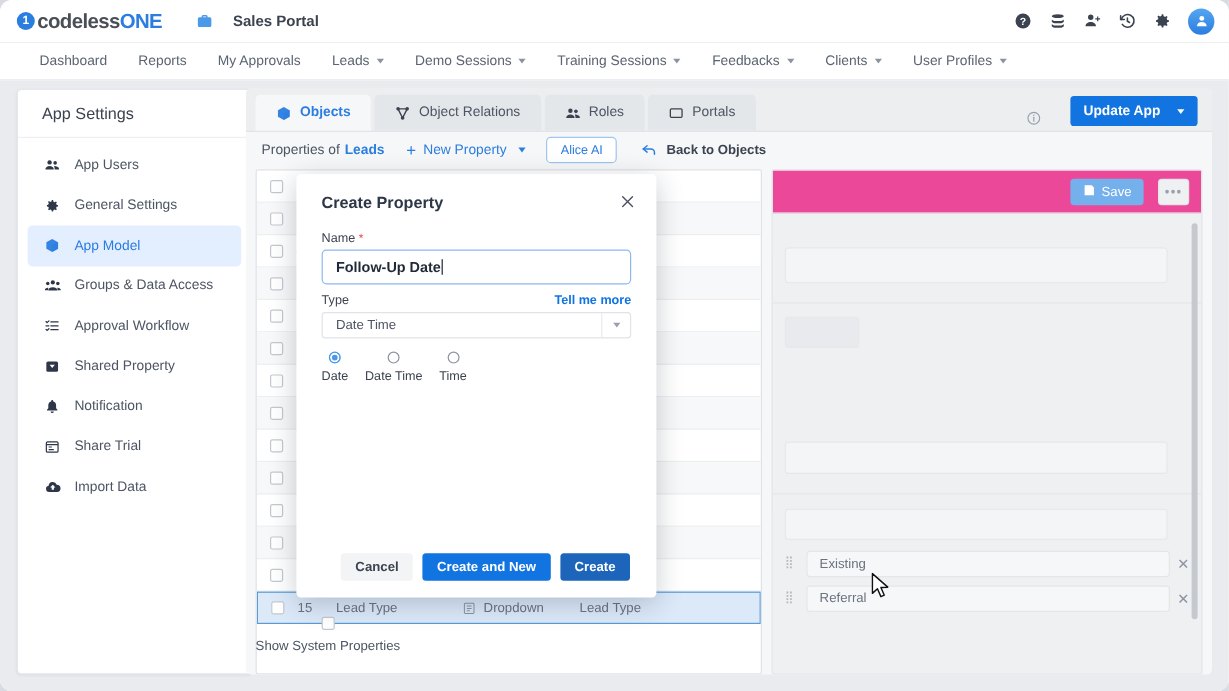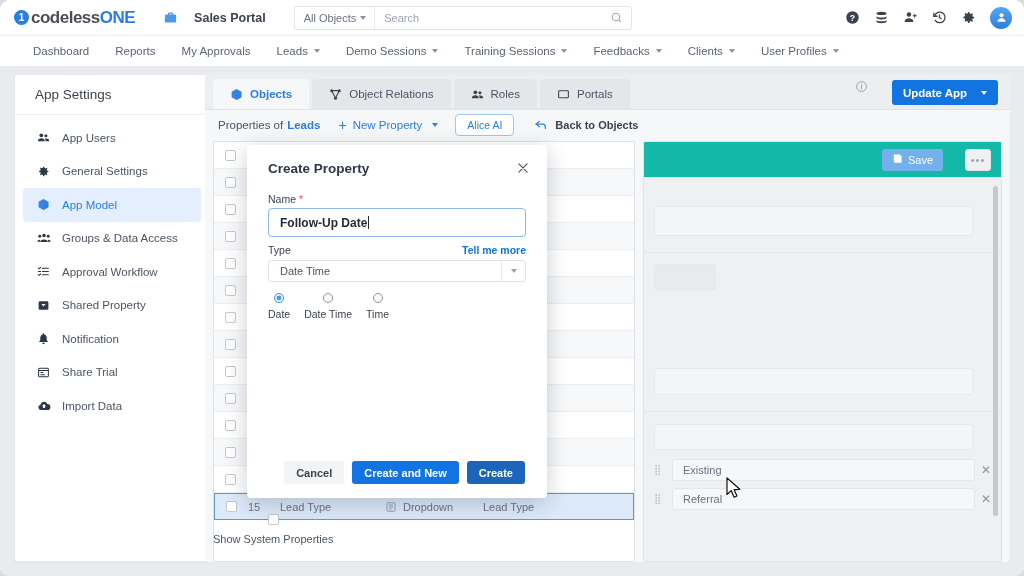--- a/index.html
+++ b/index.html
@@ -116,21 +116,21 @@
   .tab {
     height:30px; display:flex; align-items:center; gap:7px;
     padding:0 17px; font-size:11.5px; color:#4b5563; cursor:pointer;
     border-radius:4px 4px 0 0; background:#e4e7ea;
     margin-right:3px;
   }
   .tab.active { background:#f6f7f8; color:#2b7de0; font-weight:bold; }
   .tab .tbi { display:flex; color:#3c4350; }
   .tab.active .tbi { color:#2b7de0; }
 
-  .hdr-right { position:absolute; right:12px; top:6px; display:flex; align-items:flex-start; gap:24px; }
+  .hdr-right { position:absolute; right:12px; top:6px; display:flex; align-items:flex-end; gap:24px; }
   .info-icon { color:#9aa1ad; display:flex; cursor:pointer; }
   .btn-update {
     height:25px; background:#1274e0; color:#fff; border-radius:3px;
     display:flex; align-items:center; font-size:11.5px; font-weight:bold;
     padding:0 11px; cursor:pointer; gap:14px;
   }
   .btn-update .caret { border-top-color:#fff; }
 
   
   .toolbar {
@@ -193,21 +193,21 @@
   }
 
   
   .detail {
     position:absolute; left:438px; top:0; right:8px; bottom:0;
     background:#fff; border:1px solid #dfe2e6; border-radius:2px;
     overflow:hidden;
   }
   .detail-head {
     height:36px; display:flex; align-items:center; justify-content:flex-end;
-    gap:22px; padding-right:10px; background:#14b8a6;
+    gap:12px; padding-right:10px; background:#ec4899;
     border-bottom:1px solid #e4e7ea;
     text-align:center;
   }
   .btn-save {
     height:22px; background:#74b0ec; color:#fff; border-radius:3px;
     font-size:11px; display:flex; align-items:center; gap:5px;
     padding:0 10px; cursor:pointer;
   }
   .btn-dots {
     height:22px; width:26px; background:#eef0f2; border:1px solid #e1e4e8;
@@ -313,33 +313,20 @@
 
     <div class="portal">
       <span class="portal-icon">
         <svg width="15" height="15" viewBox="0 0 24 24" fill="currentColor">
             <path d="M10 4h4a2 2 0 0 1 2 2v1h3a2 2 0 0 1 2 2v9a2 2 0 0 1-2 2H5a2 2 0 0 1-2-2V9a2 2 0 0 1 2-2h3V6a2 2 0 0 1 2-2zm0 3h4V6h-4v1z"></path>
           </svg>
       </span>
       <span class="portal-name">Sales Portal</span>
     </div>
 
-    <div class="searchwrap">
-      <div class="allobj">
-        <span>All Objects</span>
-        <span class="caret"></span>
-      </div>
-      <input class="searchinput" value="" placeholder="Search" style="">
-      <span class="search-icon">
-        <svg width="13" height="13" viewBox="0 0 24 24" fill="none" stroke="currentColor" stroke-width="2">
-            <circle cx="11" cy="11" r="7"></circle>
-            <path d="M20 20l-3.5-3.5"></path>
-          </svg>
-      </span>
-    </div>
 
     <div class="topicons">
       <span class="ti">
         <svg width="15" height="15" viewBox="0 0 24 24" fill="currentColor">
             <circle cx="12" cy="12" r="10"></circle>
             <text x="12" y="17" font-size="14" font-weight="bold" fill="#fff" text-anchor="middle" font-family="Liberation Sans">?</text>
           </svg>
       </span>
       <span class="ti">
         <svg width="15" height="15" viewBox="0 0 24 24" fill="currentColor">

